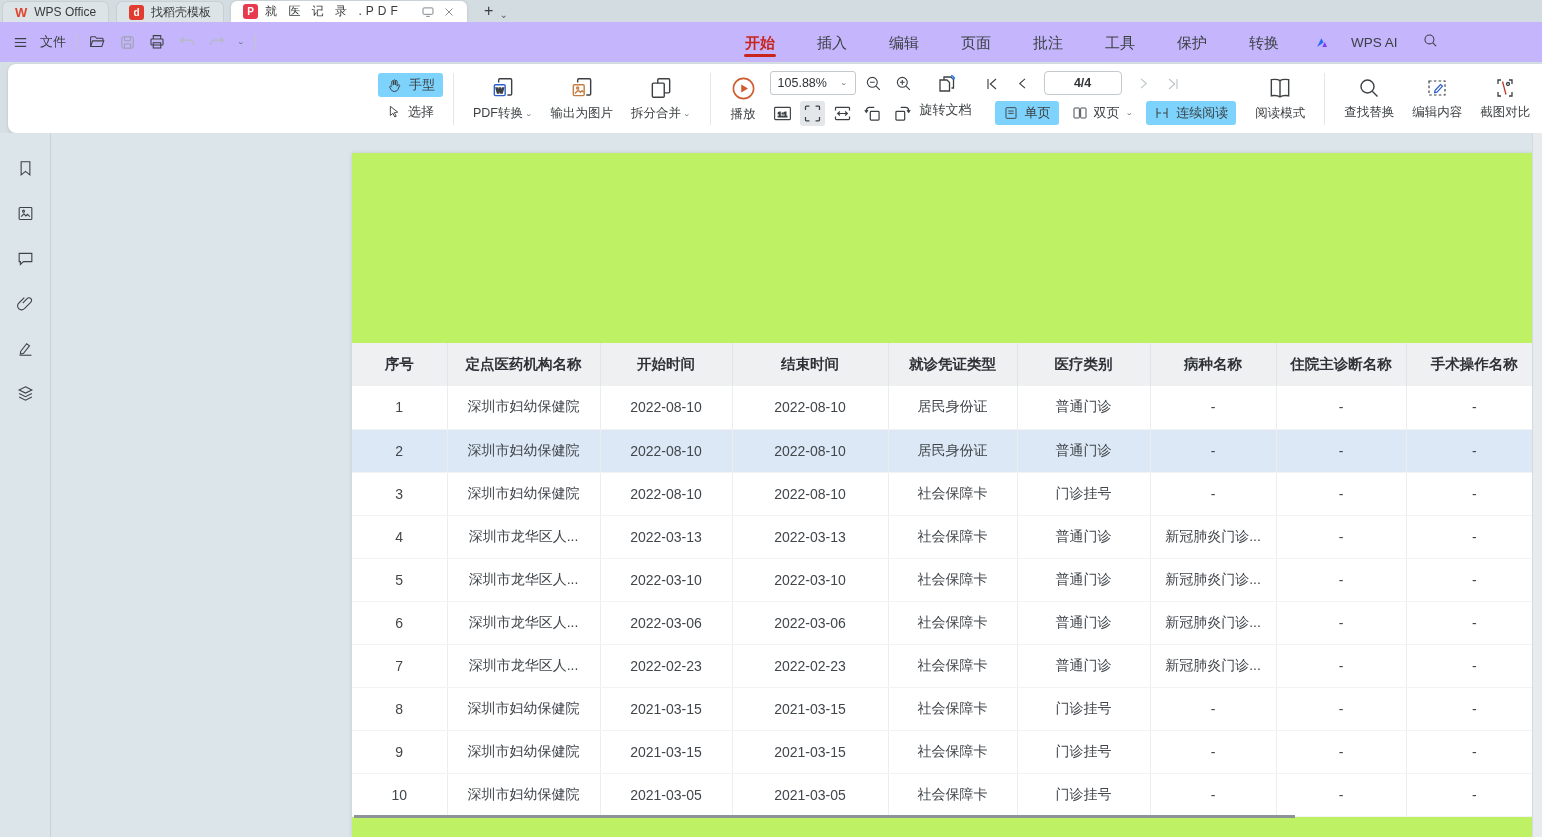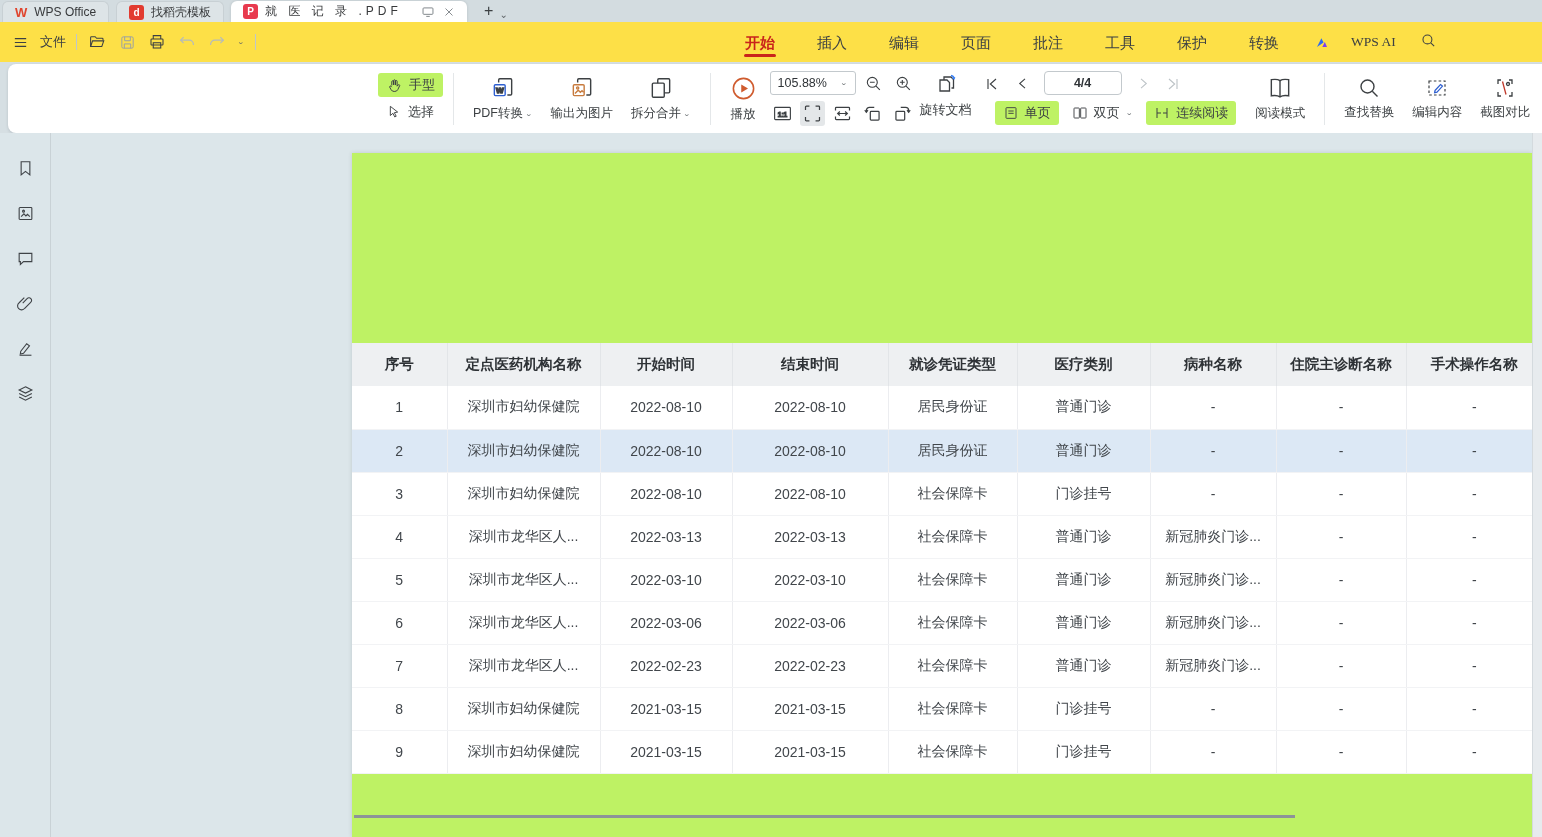--- a/index.html
+++ b/index.html
@@ -15,42 +15,42 @@
   .tab.active { background:#ffffff; width:236px; box-shadow:0 0 3px rgba(0,0,0,.12); }
   .tab .grow { flex:1; }
   .tab-ico { width:15px; height:15px; border-radius:3px; display:flex; align-items:center;
     justify-content:center; color:#fff; font-size:10px; font-weight:bold; flex:0 0 auto; }
   .wlogo { color:#e0452e; font-weight:bold; font-size:13px; }
   .tab-tools { display:flex; align-items:center; gap:8px; color:#7a8084; }
   .newtab { font-size:16px; color:#3c4043; padding:0 6px 2px 10px; }
   .tab-chevron { color:#5f6568; font-size:10px; padding-bottom:2px; }
 
   
-  .menurow { height:40px; display:flex; align-items:center; background:#fde047; position:relative;font-family:Liberation Serif, serif; }
+  .menurow { height:40px; display:flex; align-items:center; background:#c4b5fd; position:relative; }
   .quick { display:flex; align-items:center; gap:10px; padding-left:10px; color:#3c4043; }
   .quick .lbl { font-size:13px; }
   .vsep { width:1px; height:16px; background:#bfc7cb; }
   .qicon { width:20px; height:20px; display:flex; align-items:center; justify-content:center; }
   .menus { position:absolute; left:728px; top:0; height:40px; display:flex; align-items:center; gap:8px; }
   .menu-item { font-size:15px; color:#3c4043; padding:9px 17px 7px; position:relative; }
   .menu-item.active { color:#c9241b; font-weight:bold; }
   .menu-item.active::after { content:""; position:absolute; left:16px; right:16px; bottom:3px;
     height:3px; background:#c9241b; border-radius:2px; }
   .wpsai { display:flex; align-items:center; gap:21px; font-size:13.5px; color:#3c4043; padding:0 10px; }
   .menu-search { padding:0 6px; }
 
   
   .ribbon-wrap { padding:2px 0 0 8px; }
   .ribbon { background:#ffffff; border-radius:8px 0 0 8px; height:69px; display:flex;
     align-items:center; padding-left:370px; box-shadow:0 1px 3px rgba(50,60,70,.18); }
   .rsep { width:1px; height:52px; background:#e4e7e9; margin:0 10px; flex:0 0 auto; }
   .stackcol { display:flex; flex-direction:column; gap:3px; }
   .minirow { display:flex; align-items:center; gap:6px; padding:3px 8px; border-radius:3px;
     font-size:13px; color:#3c4043; white-space:nowrap; }
-  .minirow.sel { background:#bef264; }
+  .minirow.sel { background:#7dd3fc; }
   .tallbtn { display:flex; flex-direction:column; align-items:center; gap:4px; padding:3px 9px;
     border-radius:4px; font-size:12.5px; color:#3c4043; white-space:nowrap; flex:0 0 auto; }
   .tallbtn .cap { display:flex; align-items:center; gap:2px; }
   .chev { font-size:9px; color:#5f6568; transform:scaleY(.8); }
   .ctrlblock { display:flex; flex-direction:column; gap:5px; margin:0 4px; }
   .ctlrow { display:flex; align-items:flex-start; gap:5px; }
   .sbtn { height:25px; min-width:25px; display:flex; align-items:center; justify-content:center;
     border-radius:3px; padding:0 2px; }
   .sbtn.sel { background:#e4e7e9; }
   .zoombox { width:86px; height:24px; border:1px solid #c3c9cd; border-radius:3px; display:flex;
@@ -565,20 +565,31 @@
               <td>9</td>
               <td>深圳市妇幼保健院</td>
               <td>2021-03-15</td>
               <td>2021-03-15</td>
               <td>社会保障卡</td>
               <td>门诊挂号</td>
               <td>-</td>
               <td>-</td>
               <td>-</td>
             </tr>
+            <tr>
+              <td>10</td>
+              <td>深圳市妇幼保健院</td>
+              <td>2021-03-05</td>
+              <td>2021-03-05</td>
+              <td>社会保障卡</td>
+              <td>门诊挂号</td>
+              <td>-</td>
+              <td>-</td>
+              <td>-</td>
+            </tr>
           </tbody>
         </table>
       <div class="bottom-bar"></div>
     </div>
 
     <div class="scroll-strip"></div>
   </div>
 
 </div>
 

